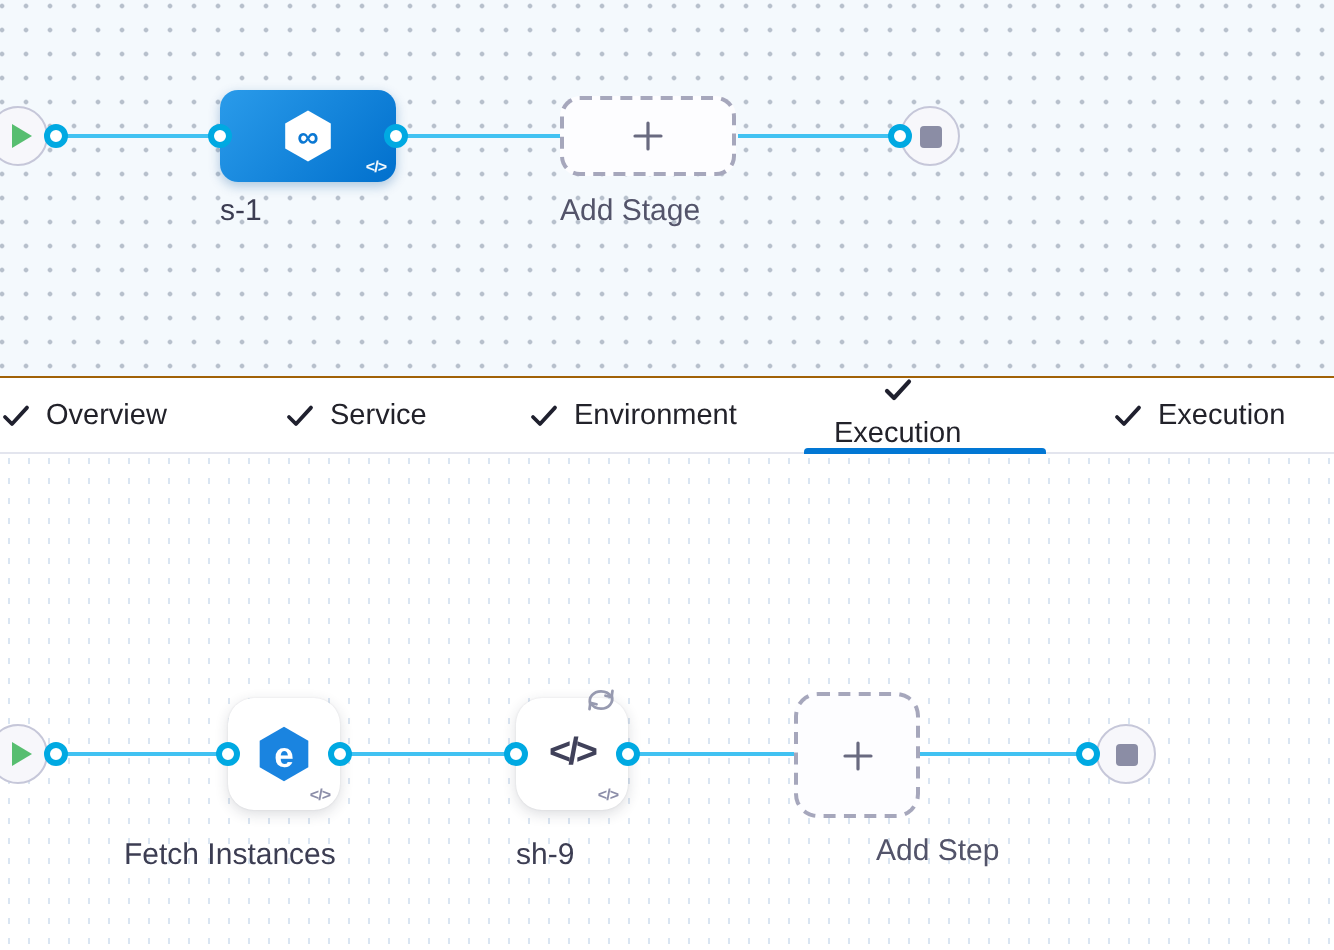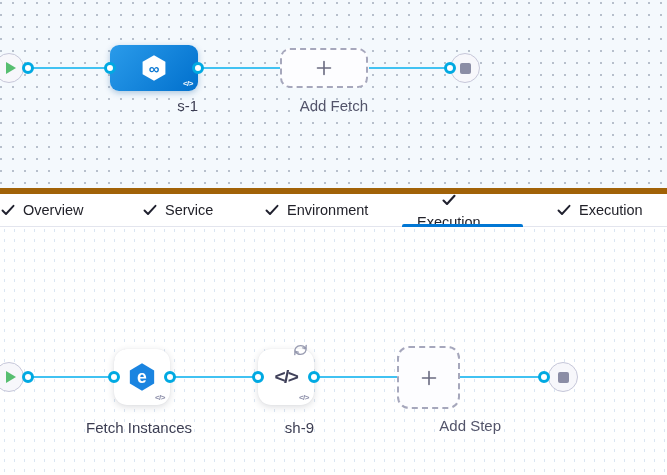--- a/index.html
+++ b/index.html
@@ -56,35 +56,35 @@
     box-shadow:0 2px 7px rgba(40,41,61,.16),0 0 1px rgba(40,41,61,.1);
     display:flex;align-items:center;justify-content:center;z-index:3;cursor:pointer;
   }
   .add-box{
     position:absolute;border:2px dashed #a6a7bc;background:#fdfdff;box-sizing:border-box;
     display:flex;align-items:center;justify-content:center;z-index:3;cursor:pointer;
   }
   .add-stage-box{left:280px;top:48px;width:88px;height:40px;border-radius:10px;}
   .add-step-box{left:397px;top:119px;width:63px;height:63px;border-radius:12px;}
   .node-label{
-    position:absolute;text-align:right;font-size:15px;color:#3c3d52;z-index:4;white-space:nowrap;
+    position:absolute;text-align:left;font-size:15px;color:#3c3d52;z-index:4;white-space:nowrap;
   }
   .add-label{color:#53546a;}
   .code-badge{
     position:absolute;right:5px;bottom:3px;font-size:8px;font-weight:bold;
     letter-spacing:-0.5px;line-height:1;z-index:4;
   }
   .code-badge.on-blue{color:rgba(255,255,255,.95);}
   .code-badge.on-white{color:#8c8ea9;}
   .shell-glyph{font-size:19px;font-weight:600;color:#40415a;letter-spacing:-1.5px;}
   .loop-icon{position:absolute;left:292px;top:116px;z-index:6;}
   
   .tabbar{
     position:absolute;left:0;top:188px;width:667px;height:39px;background:#fff;
-    border-top:6px solid #a16207;border-bottom:1px solid #e3e5ee;box-sizing:border-box;z-index:7;
+    border-top:1px solid #a16207;border-bottom:1px solid #e3e5ee;box-sizing:border-box;z-index:7;
   }
   .tab{
     position:absolute;top:0;height:100%;display:flex;align-items:center;gap:8px;
     font-size:14.5px;color:#22222a;cursor:pointer;white-space:nowrap;
   }
   .tab.active{font-weight:normal;flex-direction:column;}
   .tab-underline{
     position:absolute;left:402px;bottom:-1px;width:121px;height:3px;background:#0277d4;
     border-radius:2px 2px 0 0;z-index:8;
   }
@@ -113,21 +113,21 @@
     </div>
     <div class="port" style="left:104px;top:62px;"></div>
     <div class="port" style="left:192px;top:62px;"></div>
     <div class="node-label" style="left:110px;top:97px;width:88px;">s-1</div>
 
     <div class="add-box add-stage-box">
       <svg width="18" height="18" viewBox="0 0 18 18">
         <path d="M9 2.5 V15.5 M2.5 9 H15.5" stroke="#696a80" stroke-width="1.6" stroke-linecap="round" fill="none"></path>
       </svg>
     </div>
-    <div class="node-label add-label" style="left:280px;top:97px;width:88px;">Add Fetch</div>
+    <div class="node-label add-label" style="left:280px;top:97px;width:88px;">Add Stage</div>
 
     <div class="port" style="left:444px;top:62px;"></div>
     <div class="terminal" style="left:450px;top:53px;">
       <div class="stop-sq"></div>
     </div>
   </div>
 
   <div class="tabbar">
     <div class="tab" style="left:1px;">
       <svg class="chk" width="14" height="12" viewBox="0 0 14 12">

